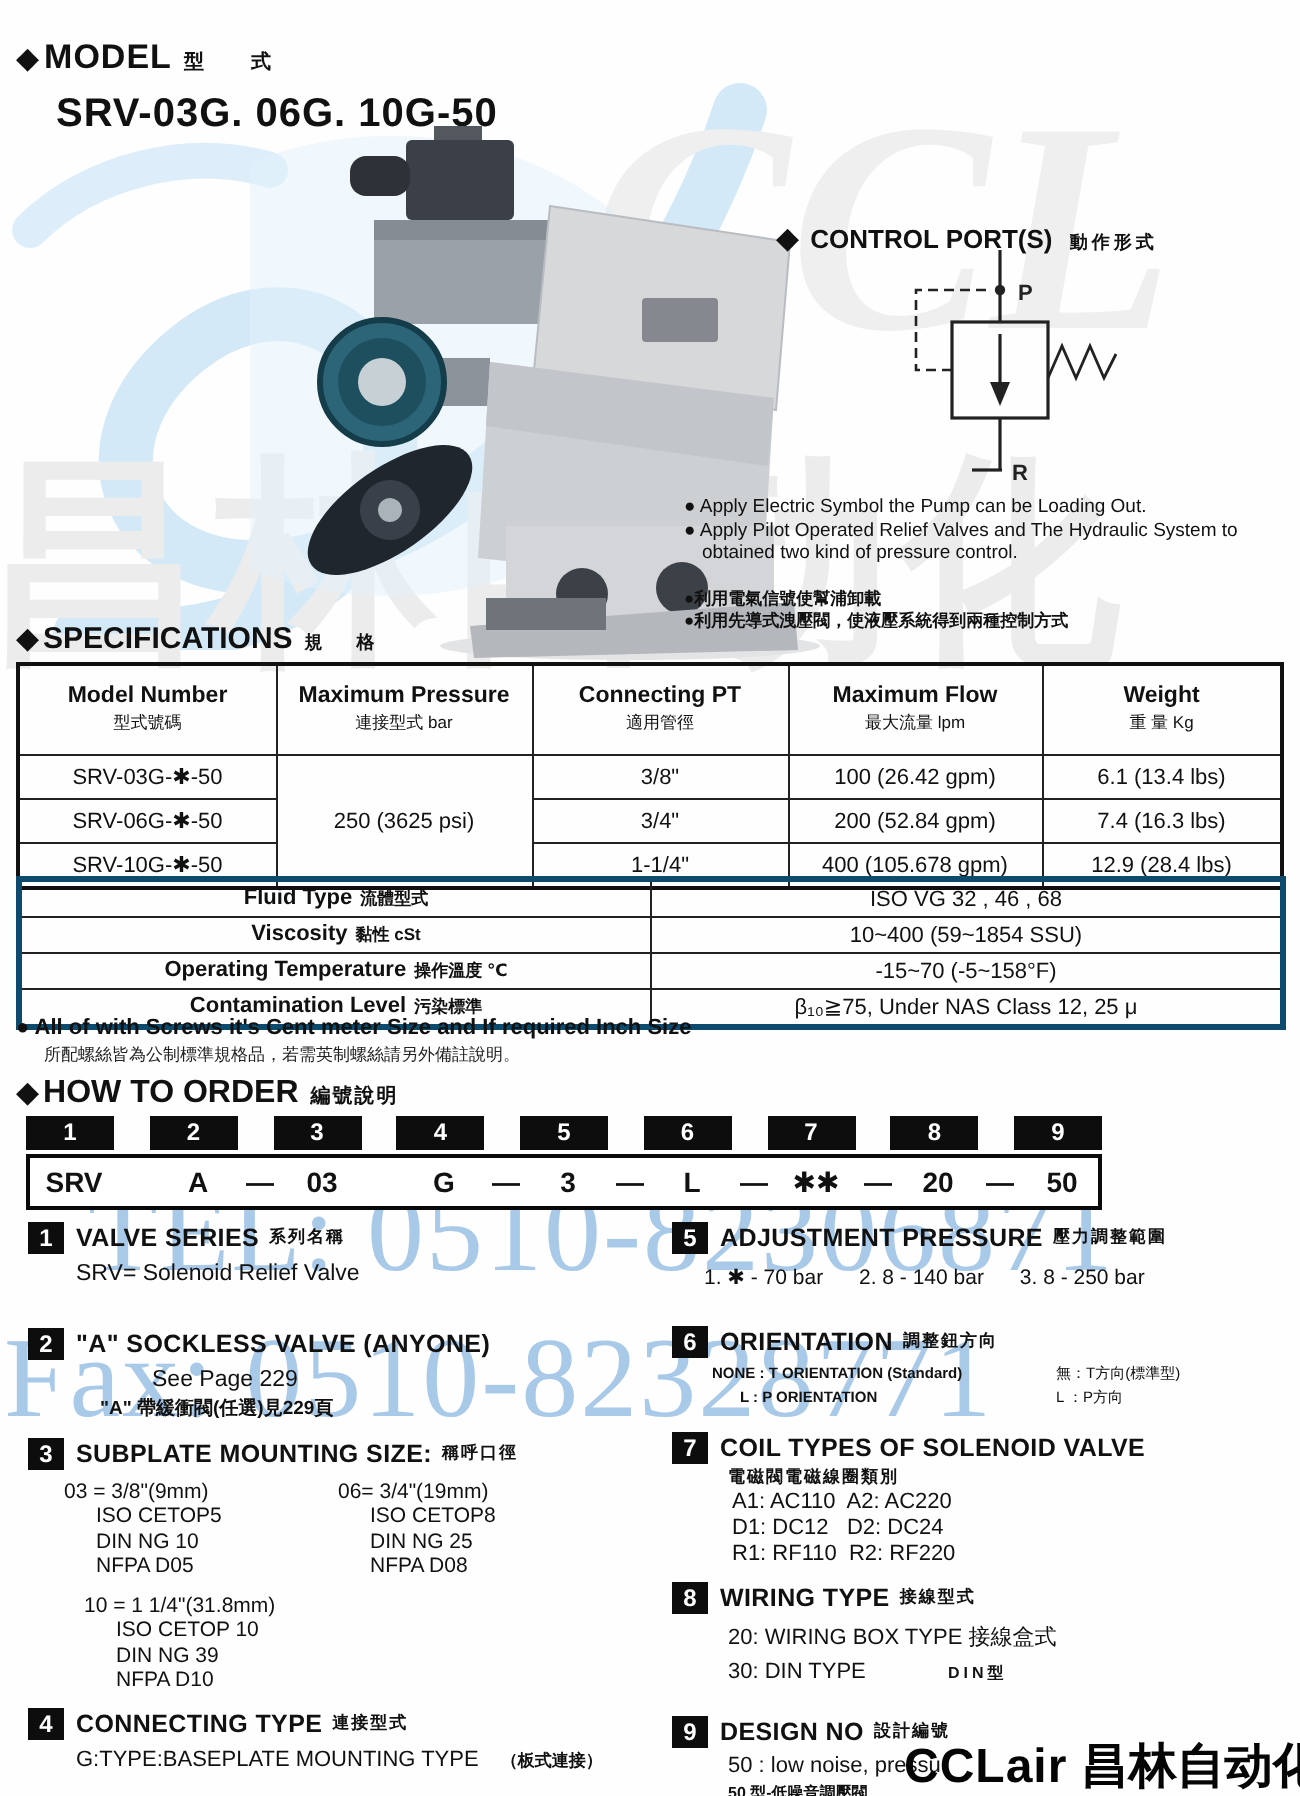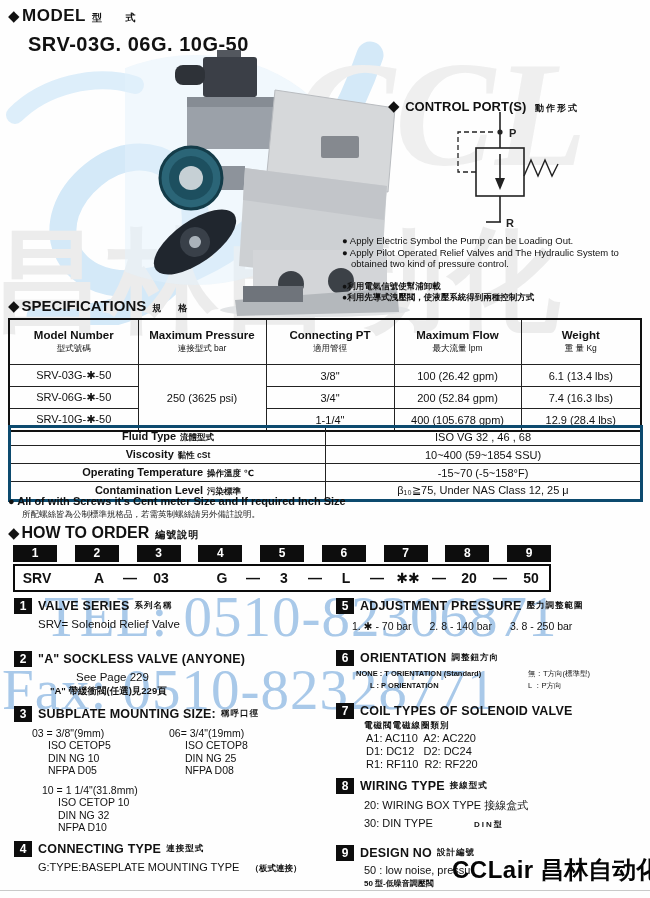--- a/index.html
+++ b/index.html
@@ -8,21 +8,21 @@
   
   .wm{position:absolute;z-index:0;pointer-events:none;}
   .wm-ccl{left:295px;top:28px;font-family:"Liberation Serif","DejaVu Serif",serif;font-style:italic;
           font-size:150px;color:#efefef;white-space:nowrap;font-weight:bold;}
   .wm-cn-big{left:-8px;top:206px;font-size:112px;font-weight:bold;color:#ececec;letter-spacing:2px;white-space:nowrap;}
   .wm-tel{left:44px;top:584px;font-family:"Liberation Serif","DejaVu Serif",serif;font-size:57px;
           color:#a9c9e9;letter-spacing:1px;white-space:nowrap;}
   .wm-fax{left:2px;top:657px;font-family:"Liberation Serif","DejaVu Serif",serif;font-size:57px;
           color:#a9c9e9;letter-spacing:1px;white-space:nowrap;}
   
-  .content{position:absolute;inset:0;z-index:1;}
+  .content{position:absolute;inset:0;z-index:1;margin-top:13px;}
   .abs{position:absolute;}
   .ws-pre{white-space:pre;}
   .diamond{font-size:15px;margin-right:2px;}
   .h-model{left:8px;top:6px;font-size:17px;font-weight:bold;letter-spacing:0.5px;}
   .h-model .cn{font-size:10px;font-weight:bold;margin-left:6px;letter-spacing:6px;}
   .model-no{left:28px;top:33px;font-size:20px;font-weight:bold;letter-spacing:0.5px;}
   
   .cp-title{left:388px;top:97px;font-size:13px;font-weight:bold;}
   .cp-title .cn{font-size:9px;margin-left:5px;letter-spacing:2px;}
   .bullets-en{left:342px;top:235px;width:308px;font-size:9.5px;line-height:11.6px;}
@@ -303,21 +303,21 @@
           </div>
           <div class="s3-c2">
             <div>06= 3/4"(19mm)</div>
             <div class="ind">ISO CETOP8</div>
             <div class="ind">DIN NG 25</div>
             <div class="ind">NFPA D08</div>
           </div>
           <div class="s3-c3">
             <div>10 = 1 1/4"(31.8mm)</div>
             <div class="ind">ISO CETOP 10</div>
-            <div class="ind">DIN NG 32</div>
+            <div class="ind">DIN NG 39</div>
             <div class="ind">NFPA D10</div>
           </div>
         </div>
       </div>
 
       <div class="sec" style="top:243px">
         <div class="sec-h">
           <span class="numbox">4</span>
           <span class="sec-t">CONNECTING TYPE</span>
           <span class="sec-tcn">連接型式</span>

